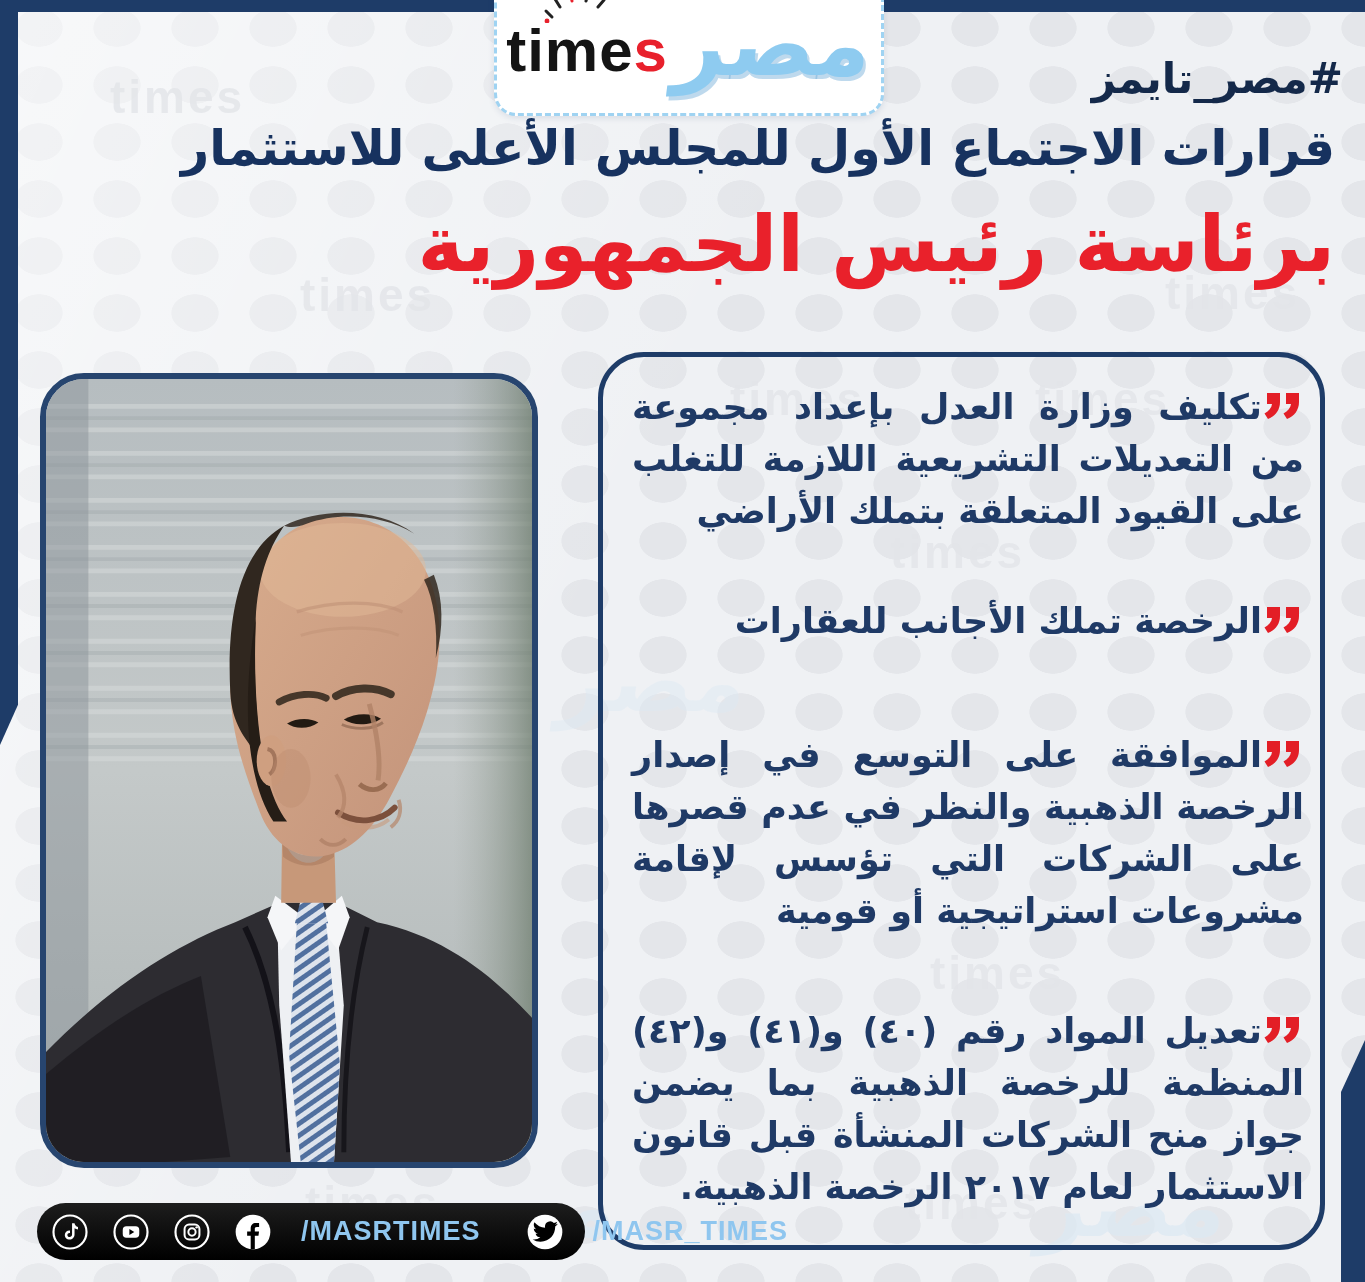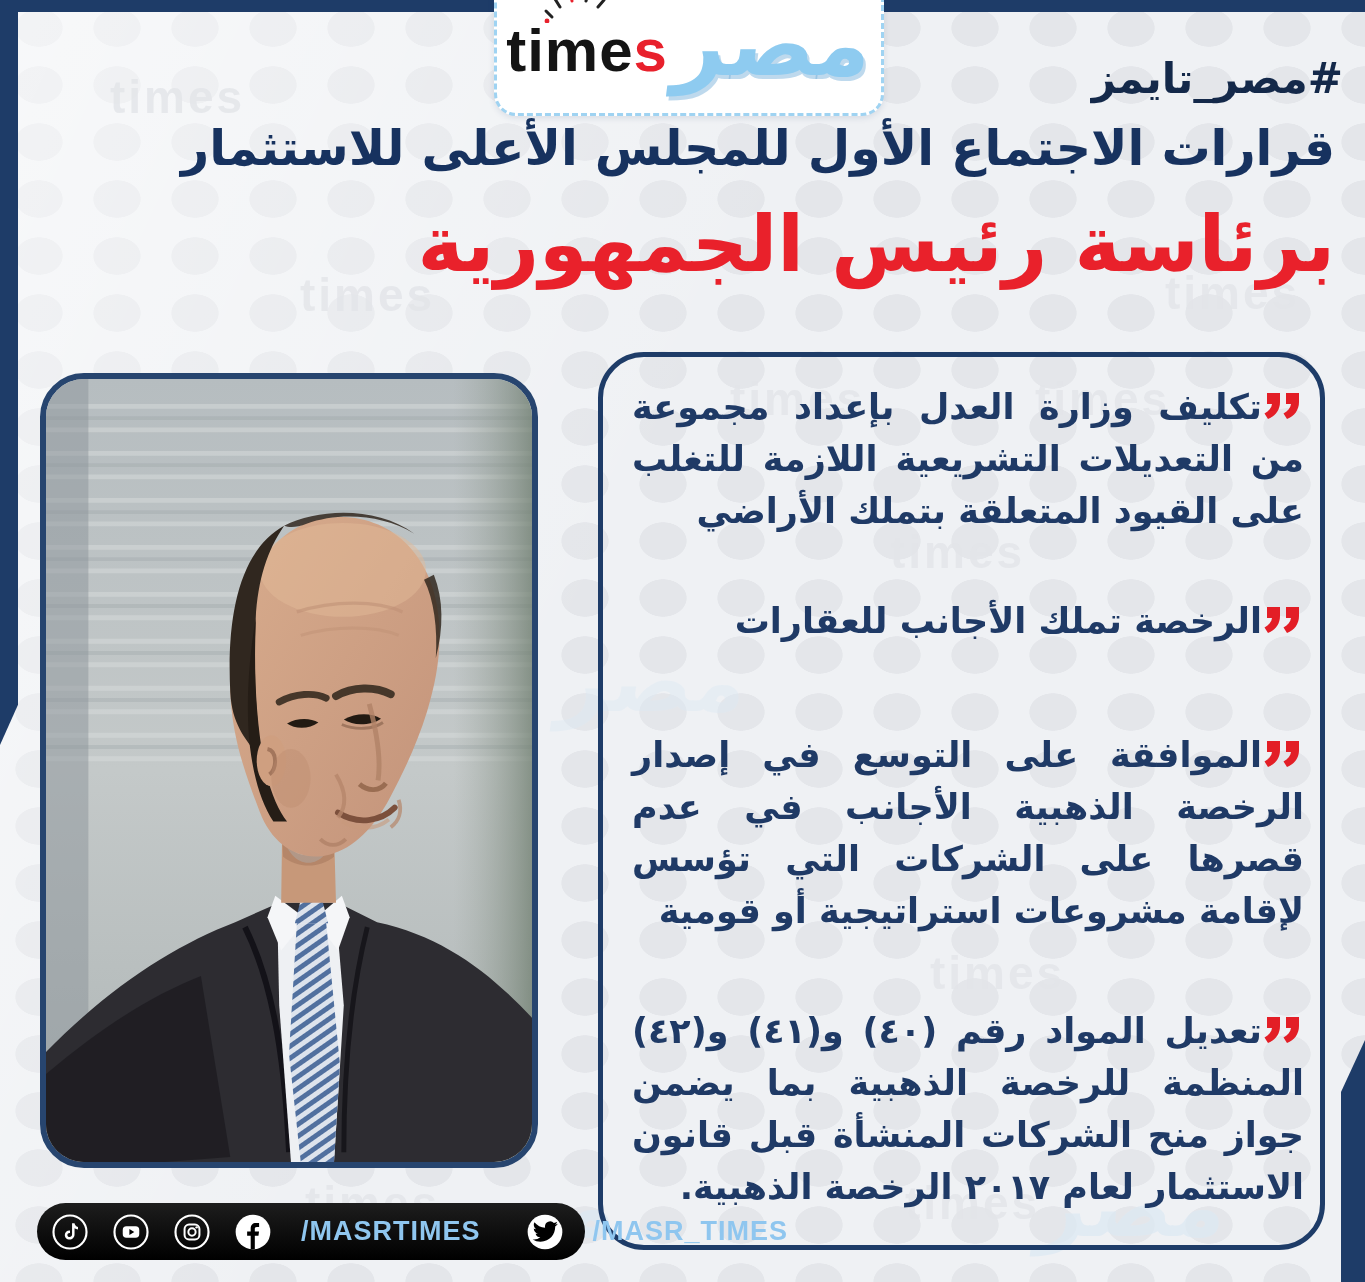--- a/index.html
+++ b/index.html
@@ -215,21 +215,21 @@
           <path d="M3 2 h13 v9 c0 8 -4.5 14 -12 17 l-3.5 -5.5 c4.5 -2.5 7 -5.5 7.5 -9.5 h-5 z" fill="#e31e26"></path>
           <path d="M22 2 h13 v9 c0 8 -4.5 14 -12 17 l-3.5 -5.5 c4.5 -2.5 7 -5.5 7.5 -9.5 h-5 z" fill="#e31e26"></path>
         </svg><span>تكليف وزارة العدل بإعداد مجموعة من التعديلات التشريعية اللازمة للتغلب على القيود المتعلقة بتملك الأراضي</span></div>
     <div class="bullet b2"><svg class="quote" width="40" height="29" viewBox="0 0 40 29">
           <path d="M3 2 h13 v9 c0 8 -4.5 14 -12 17 l-3.5 -5.5 c4.5 -2.5 7 -5.5 7.5 -9.5 h-5 z" fill="#e31e26"></path>
           <path d="M22 2 h13 v9 c0 8 -4.5 14 -12 17 l-3.5 -5.5 c4.5 -2.5 7 -5.5 7.5 -9.5 h-5 z" fill="#e31e26"></path>
         </svg><span>الرخصة تملك الأجانب للعقارات</span></div>
     <div class="bullet b3"><svg class="quote" width="40" height="29" viewBox="0 0 40 29">
           <path d="M3 2 h13 v9 c0 8 -4.5 14 -12 17 l-3.5 -5.5 c4.5 -2.5 7 -5.5 7.5 -9.5 h-5 z" fill="#e31e26"></path>
           <path d="M22 2 h13 v9 c0 8 -4.5 14 -12 17 l-3.5 -5.5 c4.5 -2.5 7 -5.5 7.5 -9.5 h-5 z" fill="#e31e26"></path>
-        </svg><span>الموافقة على التوسع في إصدار الرخصة الذهبية الأجانب في عدم قصرها على الشركات التي تؤسس لإقامة مشروعات استراتيجية أو قومية</span></div>
+        </svg><span>الموافقة على التوسع في إصدار الرخصة الذهبية والنظر في عدم قصرها على الشركات التي تؤسس لإقامة مشروعات استراتيجية أو قومية</span></div>
     <div class="bullet b4"><svg class="quote" width="40" height="29" viewBox="0 0 40 29">
           <path d="M3 2 h13 v9 c0 8 -4.5 14 -12 17 l-3.5 -5.5 c4.5 -2.5 7 -5.5 7.5 -9.5 h-5 z" fill="#e31e26"></path>
           <path d="M22 2 h13 v9 c0 8 -4.5 14 -12 17 l-3.5 -5.5 c4.5 -2.5 7 -5.5 7.5 -9.5 h-5 z" fill="#e31e26"></path>
         </svg><span>تعديل المواد رقم (٤٠) و(٤١) و(٤٢) المنظمة للرخصة الذهبية بما يضمن جواز منح الشركات المنشأة قبل قانون الاستثمار لعام ٢٠١٧ الرخصة الذهبية.</span></div>
   </div>
 
   <div class="social-bar">
     <svg class="sicon" viewBox="0 0 46 46">
       <circle cx="23" cy="23" r="20" fill="none" stroke="#fff" stroke-width="2.6"></circle>
       <path fill="#fff" d="M25.5 12.5 h3 c.3 2.2 1.7 3.9 4.2 4.4 v3.1 c-1.6 -.1 -3 -.6 -4.2 -1.5 v7.3 c0 3.9 -2.6 6.4 -6 6.4 -3.2 0 -5.8 -2.3 -5.8 -5.6 0 -3.4 2.8 -5.8 6.3 -5.5 v3.2 c-1.7 -.3 -3.2 .7 -3.2 2.3 0 1.5 1.2 2.5 2.7 2.5 1.7 0 3 -1.2 3 -3.3 z"></path>

